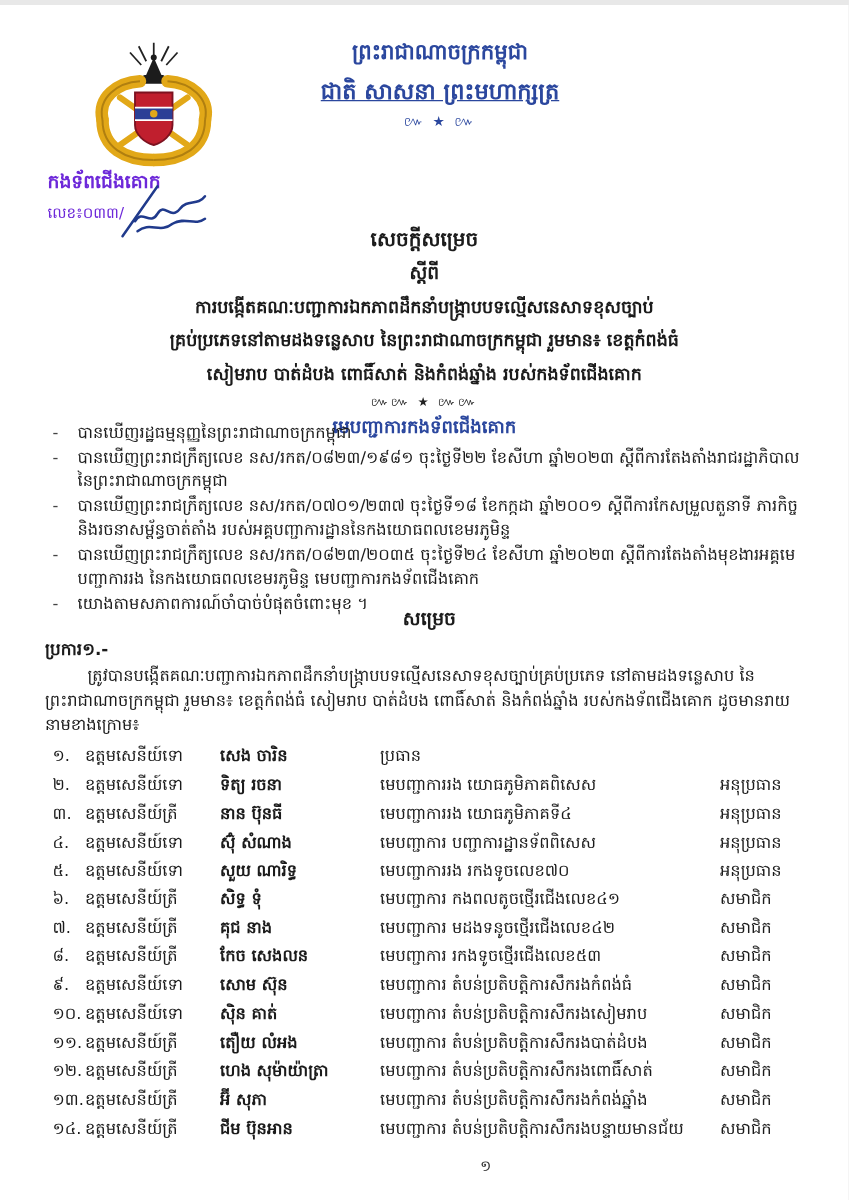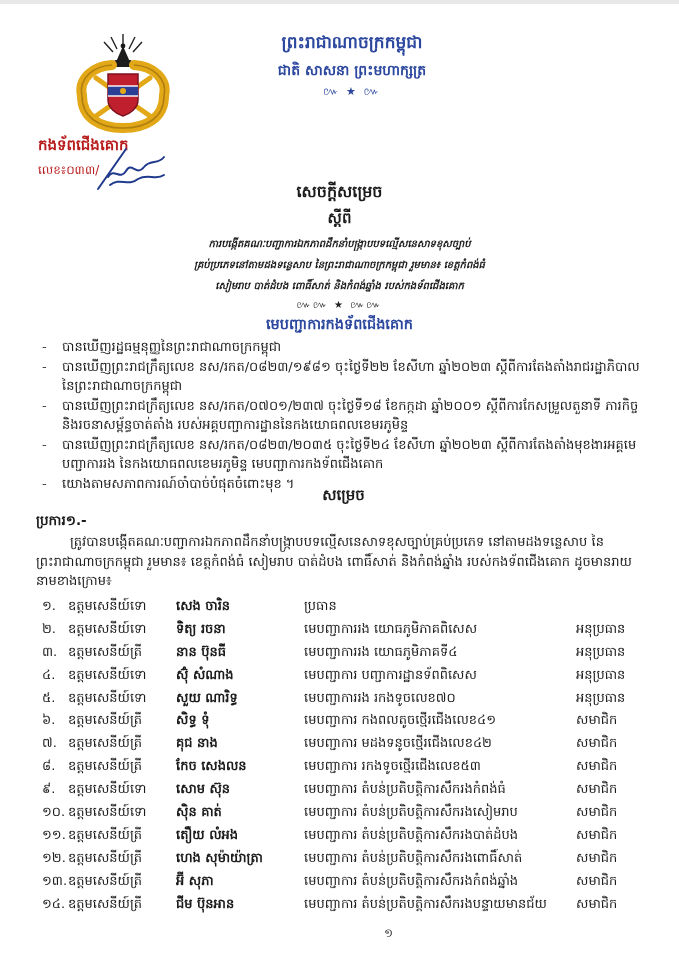--- a/index.html
+++ b/index.html
@@ -6,31 +6,31 @@
   .page{
     position:relative;width:679px;height:960px;background:#ffffff;
     margin:4px auto;overflow:hidden;
     font-family:"DejaVu Sans","Liberation Sans",sans-serif;
     color:#1b1b1b;font-size:13px;line-height:1.5;
   }
   
   .emblem{position:absolute;top:30px;left:60px;width:126px;height:108px;}
   .header-right{position:absolute;top:26px;left:222px;width:260px;text-align:center;color:#2b479e;}
   .kingdom-line1{font-weight:700;font-size:17px;white-space:nowrap;}
-  .kingdom-line2{font-weight:700;font-size:14px;margin-top:4px;white-space:nowrap;}
+  .kingdom-line2{font-weight:700;font-size:18px;margin-top:4px;white-space:nowrap;text-decoration:underline;}
   .hdr-ornament{font-size:11px;margin-top:3px;letter-spacing:2px;}
-  .stamp{position:absolute;top:130px;left:38px;color:#b91c1c;}
+  .stamp{position:absolute;top:130px;left:38px;color:#6d28d9;}
   .stamp-unit{font-weight:700;font-size:15px;white-space:nowrap;}
   .stamp-number{font-size:12px;margin-top:4px;position:relative;white-space:nowrap;}
   .stamp-scribble{position:absolute;left:30px;top:-14px;}
   
   .title-block{position:absolute;top:176px;left:0;width:679px;text-align:center;}
   .doc-type{font-weight:700;font-size:16px;}
   .subject-label{font-weight:700;font-size:15px;margin-top:3px;}
-  .subject-line{font-weight:700;font-size:10px;margin-top:6px;white-space:nowrap;overflow:hidden;font-style:italic;}
+  .subject-line{font-weight:700;font-size:14px;margin-top:6px;white-space:nowrap;overflow:hidden;}
   .title-ornament{font-size:10px;margin-top:4px;letter-spacing:2px;color:#222;}
   .issuer-line{font-weight:700;font-size:14.5px;color:#2b479e;margin-top:2px;}
   
   .preamble{position:absolute;top:333px;left:42px;width:610px;}
   .clause{display:flex;align-items:flex-start;}
   .clause-dash{width:20px;flex:0 0 20px;color:#444;}
   .clause-text{flex:1;}
   
   .decide-heading{position:absolute;top:480px;left:4px;width:679px;text-align:center;font-weight:700;font-size:15px;}
   .article{position:absolute;top:506px;left:36px;width:612px;}

